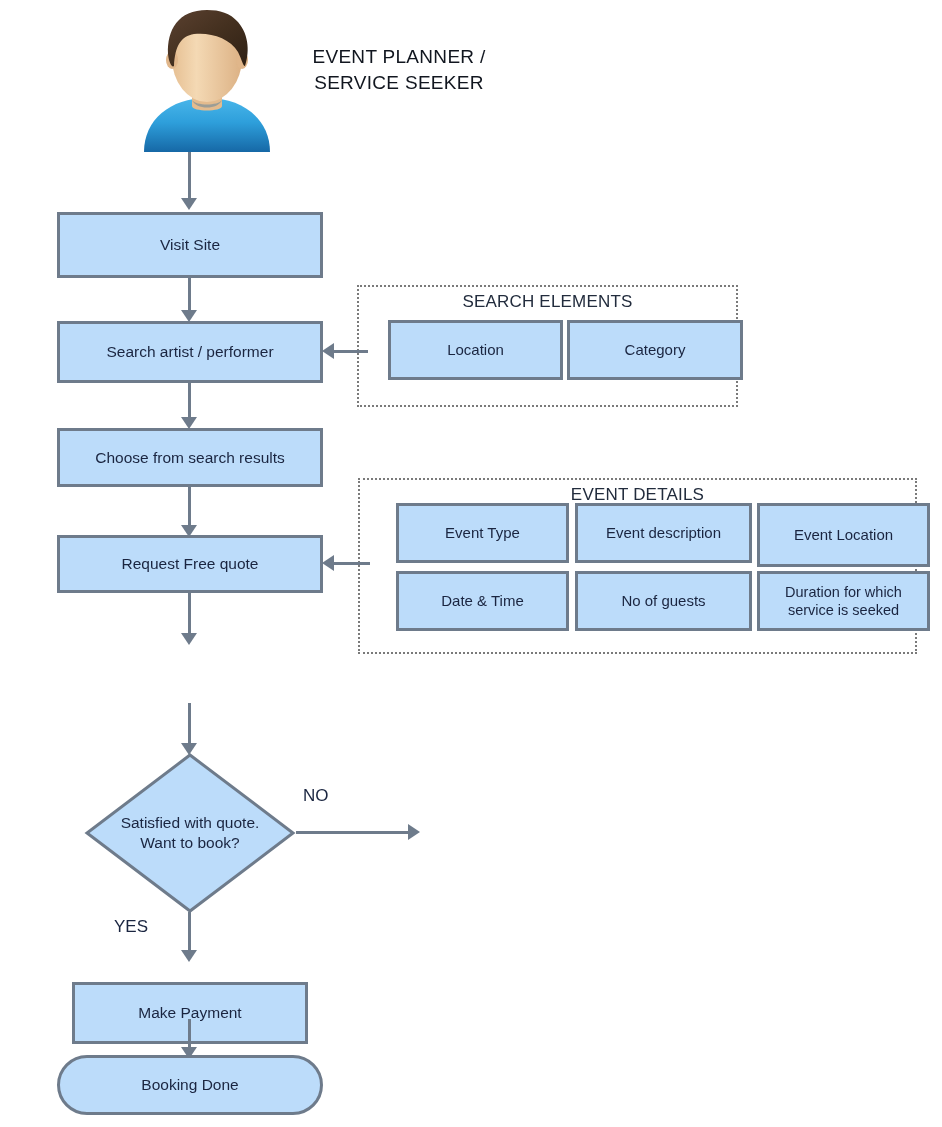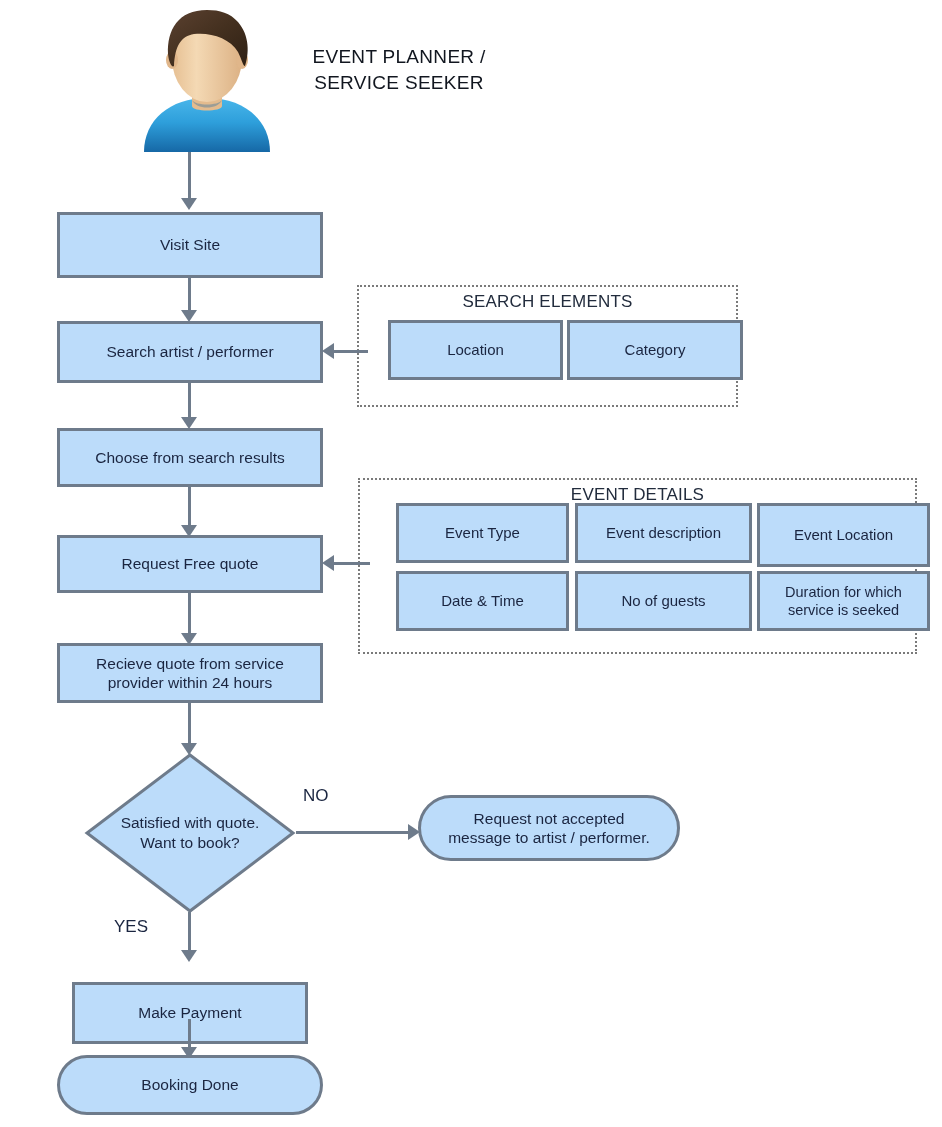--- a/index.html
+++ b/index.html
@@ -189,40 +189,36 @@
   <div class="node process" style="left:57px; top:428px; width:266px; height:59px;">Choose from search results</div>
 
   <div class="v-line" style="left:188px; top:487px; height:40px;"></div>
   <div class="arrow-down" style="left:181px; top:525px;"></div>
 
   <div class="node process" style="left:57px; top:535px; width:266px; height:58px;">Request Free  quote</div>
 
   <div class="v-line" style="left:188px; top:593px; height:42px;"></div>
   <div class="arrow-down" style="left:181px; top:633px;"></div>
 
-  <div class="node process" style="left:57px; top:643px; width:266px; height:60px; white-space:pre-line;">Recieve quote from service
-provider within 24 hours</div>
 
   <div class="v-line" style="left:188px; top:703px; height:42px;"></div>
   <div class="arrow-down" style="left:181px; top:743px;"></div>
 
   <div class="diamond-wrap" style="left:84px; top:752px; width:212px; height:162px;">
     <svg class="diamond-shape" viewBox="0 0 212 162" preserveAspectRatio="none" aria-hidden="true">
       <polygon points="106,3 209,81 106,159 3,81" fill="#bcdcfa" stroke="#6e7b8b" stroke-width="3" stroke-linejoin="miter"></polygon>
     </svg>
     <div class="diamond-label">Satisfied with quote.
 Want to book?</div>
   </div>
 
   <div class="h-line" style="left:296px; top:831px; width:116px;"></div>
   <div class="arrow-right" style="left:408px; top:824px;"></div>
   <div class="edge-label" style="left:303px; top:786px;">NO</div>
 
-  <div class="node terminator" style="left:418px; top:795px; width:262px; height:66px; white-space:pre-line;">Request not accepted
-message to artist / performer.</div>
 
   <div class="v-line" style="left:188px; top:912px; height:42px;"></div>
   <div class="arrow-down" style="left:181px; top:950px;"></div>
   <div class="edge-label" style="left:114px; top:917px;">YES</div>
 
   <div class="node process" style="left:72px; top:957px; width:236px; height:62px;margin-top:25px;">Make Payment</div>
 
   <div class="v-line" style="left:188px; top:1019px; height:30px;"></div>
   <div class="arrow-down" style="left:181px; top:1047px;"></div>
 

